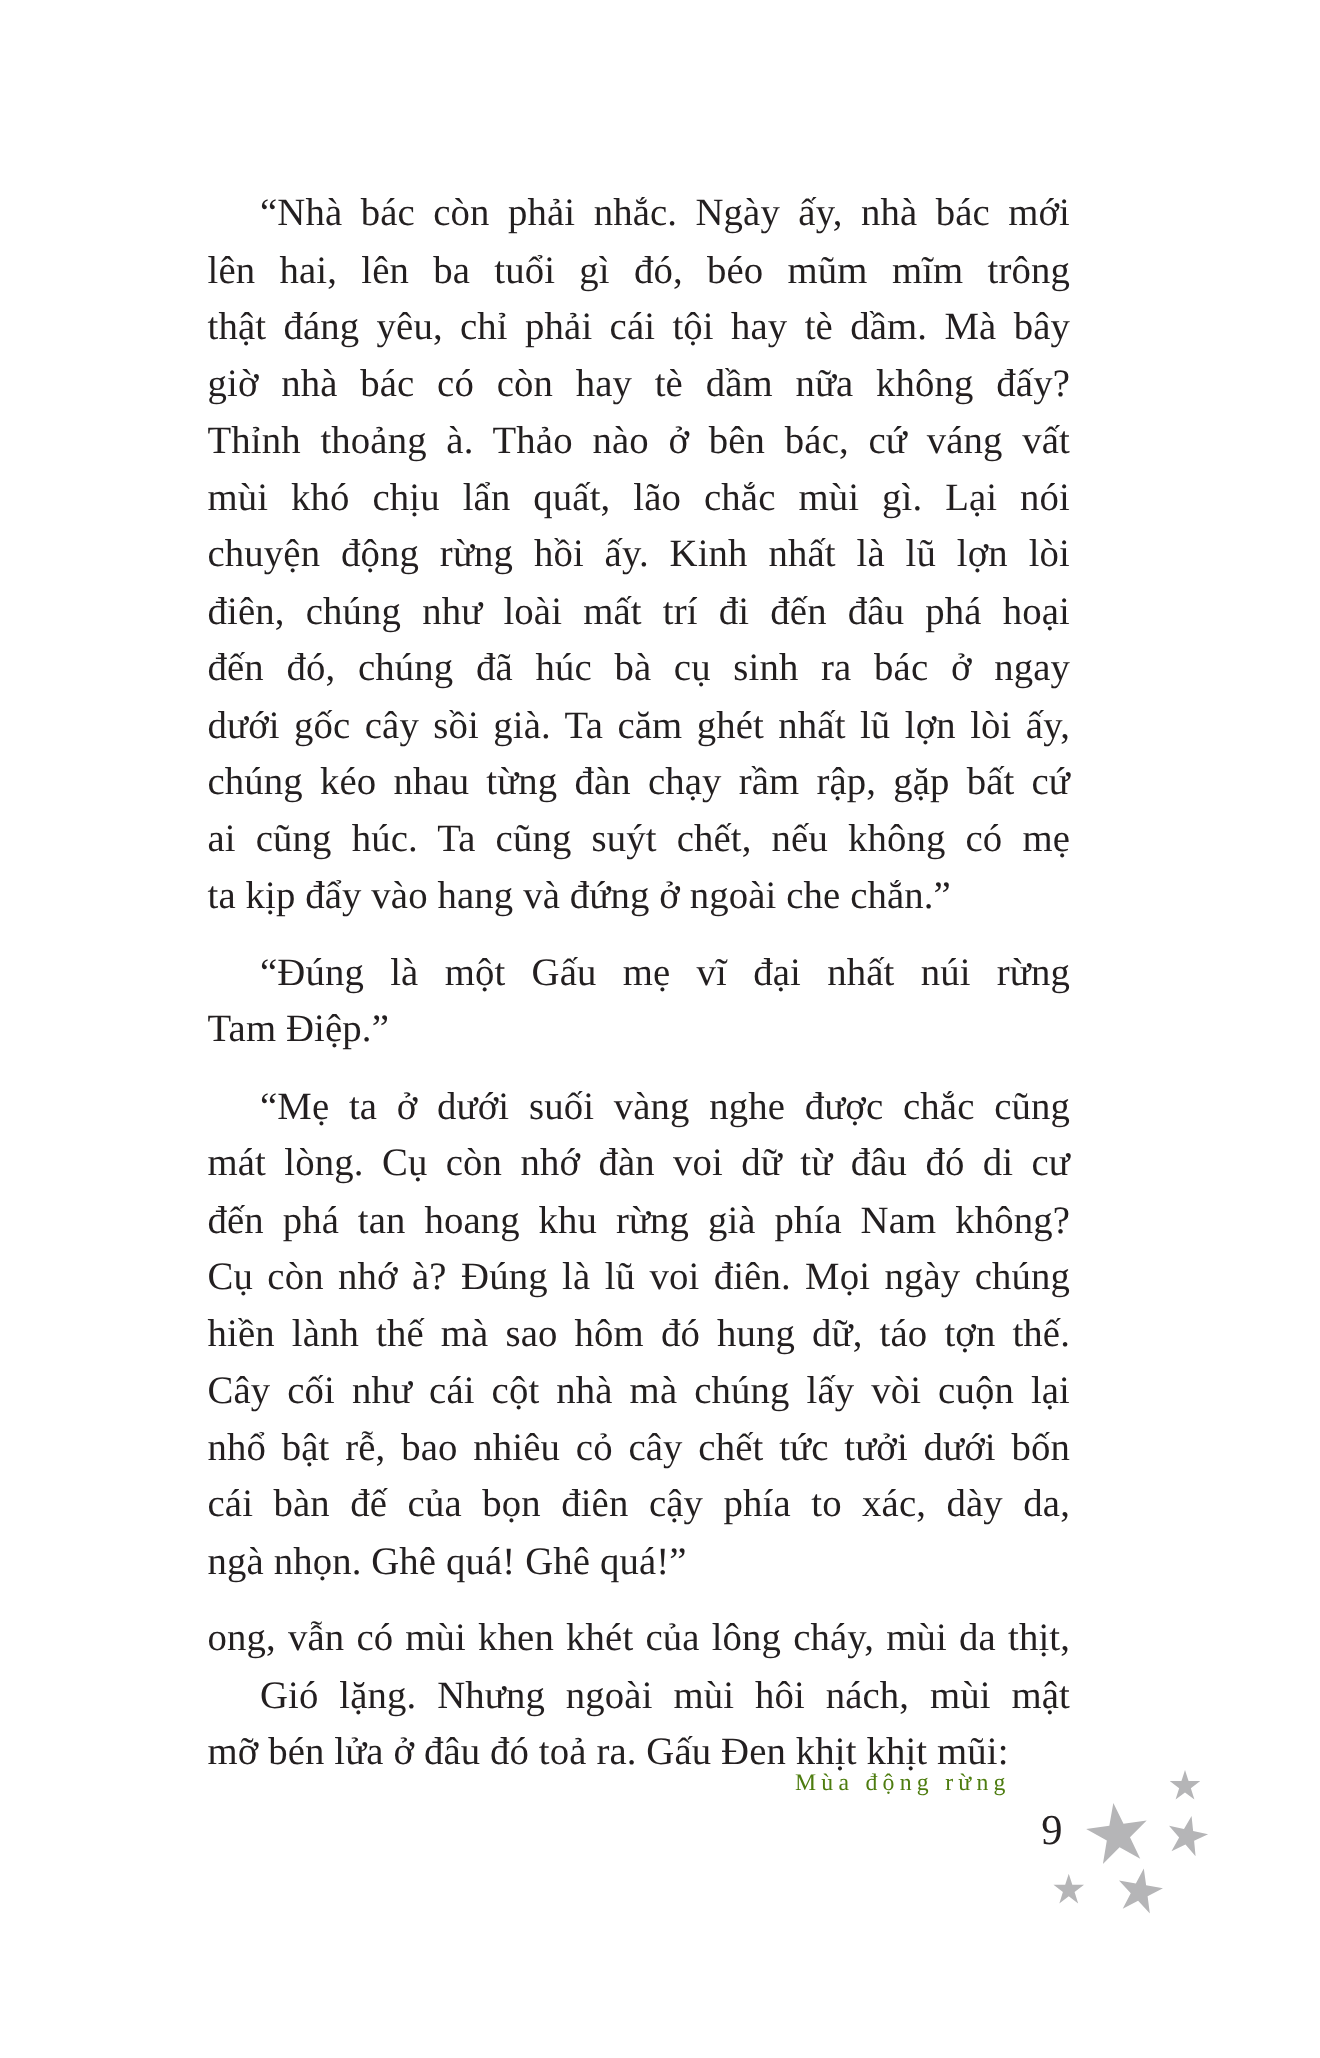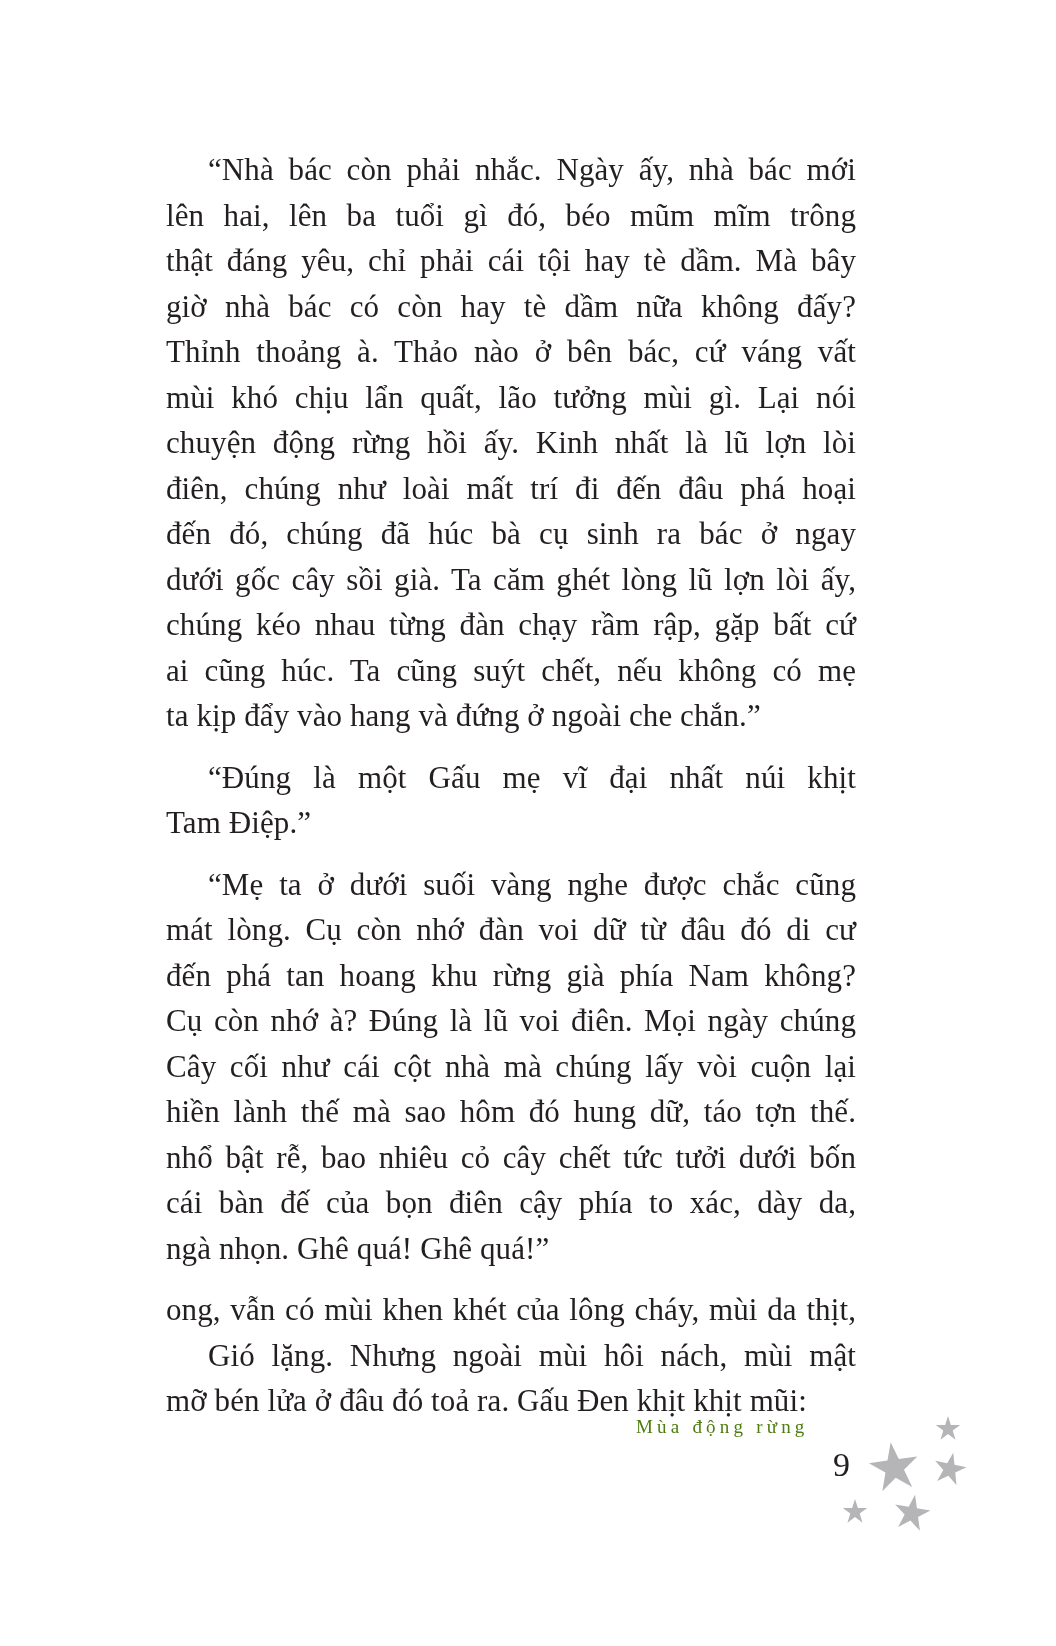--- a/index.html
+++ b/index.html
@@ -81,42 +81,42 @@
 <div class="page">
 
   <div class="text-block">
 
     <p class="para">
       <span class="line first">“Nhà bác còn phải nhắc. Ngày ấy, nhà bác mới</span>
       <span class="line">lên hai, lên ba tuổi gì đó, béo mũm mĩm trông</span>
       <span class="line">thật đáng yêu, chỉ phải cái tội hay tè dầm. Mà bây</span>
       <span class="line">giờ nhà bác có còn hay tè dầm nữa không đấy?</span>
       <span class="line">Thỉnh thoảng à. Thảo nào ở bên bác, cứ váng vất</span>
-      <span class="line">mùi khó chịu lẩn quất, lão tưởng mùi gì. Lại nói</span>
+      <span class="line">mùi khó chịu lẩn quất, lão chắc mùi gì. Lại nói</span>
       <span class="line">chuyện động rừng hồi ấy. Kinh nhất là lũ lợn lòi</span>
       <span class="line">điên, chúng như loài mất trí đi đến đâu phá hoại</span>
       <span class="line">đến đó, chúng đã húc bà cụ sinh ra bác ở ngay</span>
-      <span class="line">dưới gốc cây sồi già. Ta căm ghét lòng lũ lợn lòi ấy,</span>
+      <span class="line">dưới gốc cây sồi già. Ta căm ghét nhất lũ lợn lòi ấy,</span>
       <span class="line">chúng kéo nhau từng đàn chạy rầm rập, gặp bất cứ</span>
       <span class="line">ai cũng húc. Ta cũng suýt chết, nếu không có mẹ</span>
       <span class="line last">ta kịp đẩy vào hang và đứng ở ngoài che chắn.”</span>
     </p>
 
     <p class="para">
-      <span class="line first"><span>“Đúng là một </span><span class="it">Gấu mẹ vĩ đại</span><span> nhất núi khịt</span></span>
+      <span class="line first"><span>“Đúng là một </span><span class="it">Gấu mẹ vĩ đại</span><span> nhất núi rừng</span></span>
       <span class="line last">Tam Điệp.”</span>
     </p>
 
     <p class="para">
       <span class="line first">“Mẹ ta ở dưới suối vàng nghe được chắc cũng</span>
       <span class="line">mát lòng. Cụ còn nhớ đàn voi dữ từ đâu đó di cư</span>
       <span class="line">đến phá tan hoang khu rừng già phía Nam không?</span>
       <span class="line">Cụ còn nhớ à? Đúng là lũ voi điên. Mọi ngày chúng</span>
+      <span class="line">hiền lành thế mà sao hôm đó hung dữ, táo tợn thế.</span>
       <span class="line">Cây cối như cái cột nhà mà chúng lấy vòi cuộn lại</span>
-      <span class="line">hiền lành thế mà sao hôm đó hung dữ, táo tợn thế.</span>
       <span class="line">nhổ bật rễ, bao nhiêu cỏ cây chết tức tưởi dưới bốn</span>
       <span class="line">cái bàn đế của bọn điên cậy phía to xác, dày da,</span>
       <span class="line last">ngà nhọn. Ghê quá! Ghê quá!”</span>
     </p>
 
     <p class="para">
       <span class="line">ong, vẫn có mùi khen khét của lông cháy, mùi da thịt,</span>
       <span class="line first">Gió lặng. Nhưng ngoài mùi hôi nách, mùi mật</span>
       <span class="line last">mỡ bén lửa ở đâu đó toả ra. Gấu Đen khịt khịt mũi:</span>
     </p>

